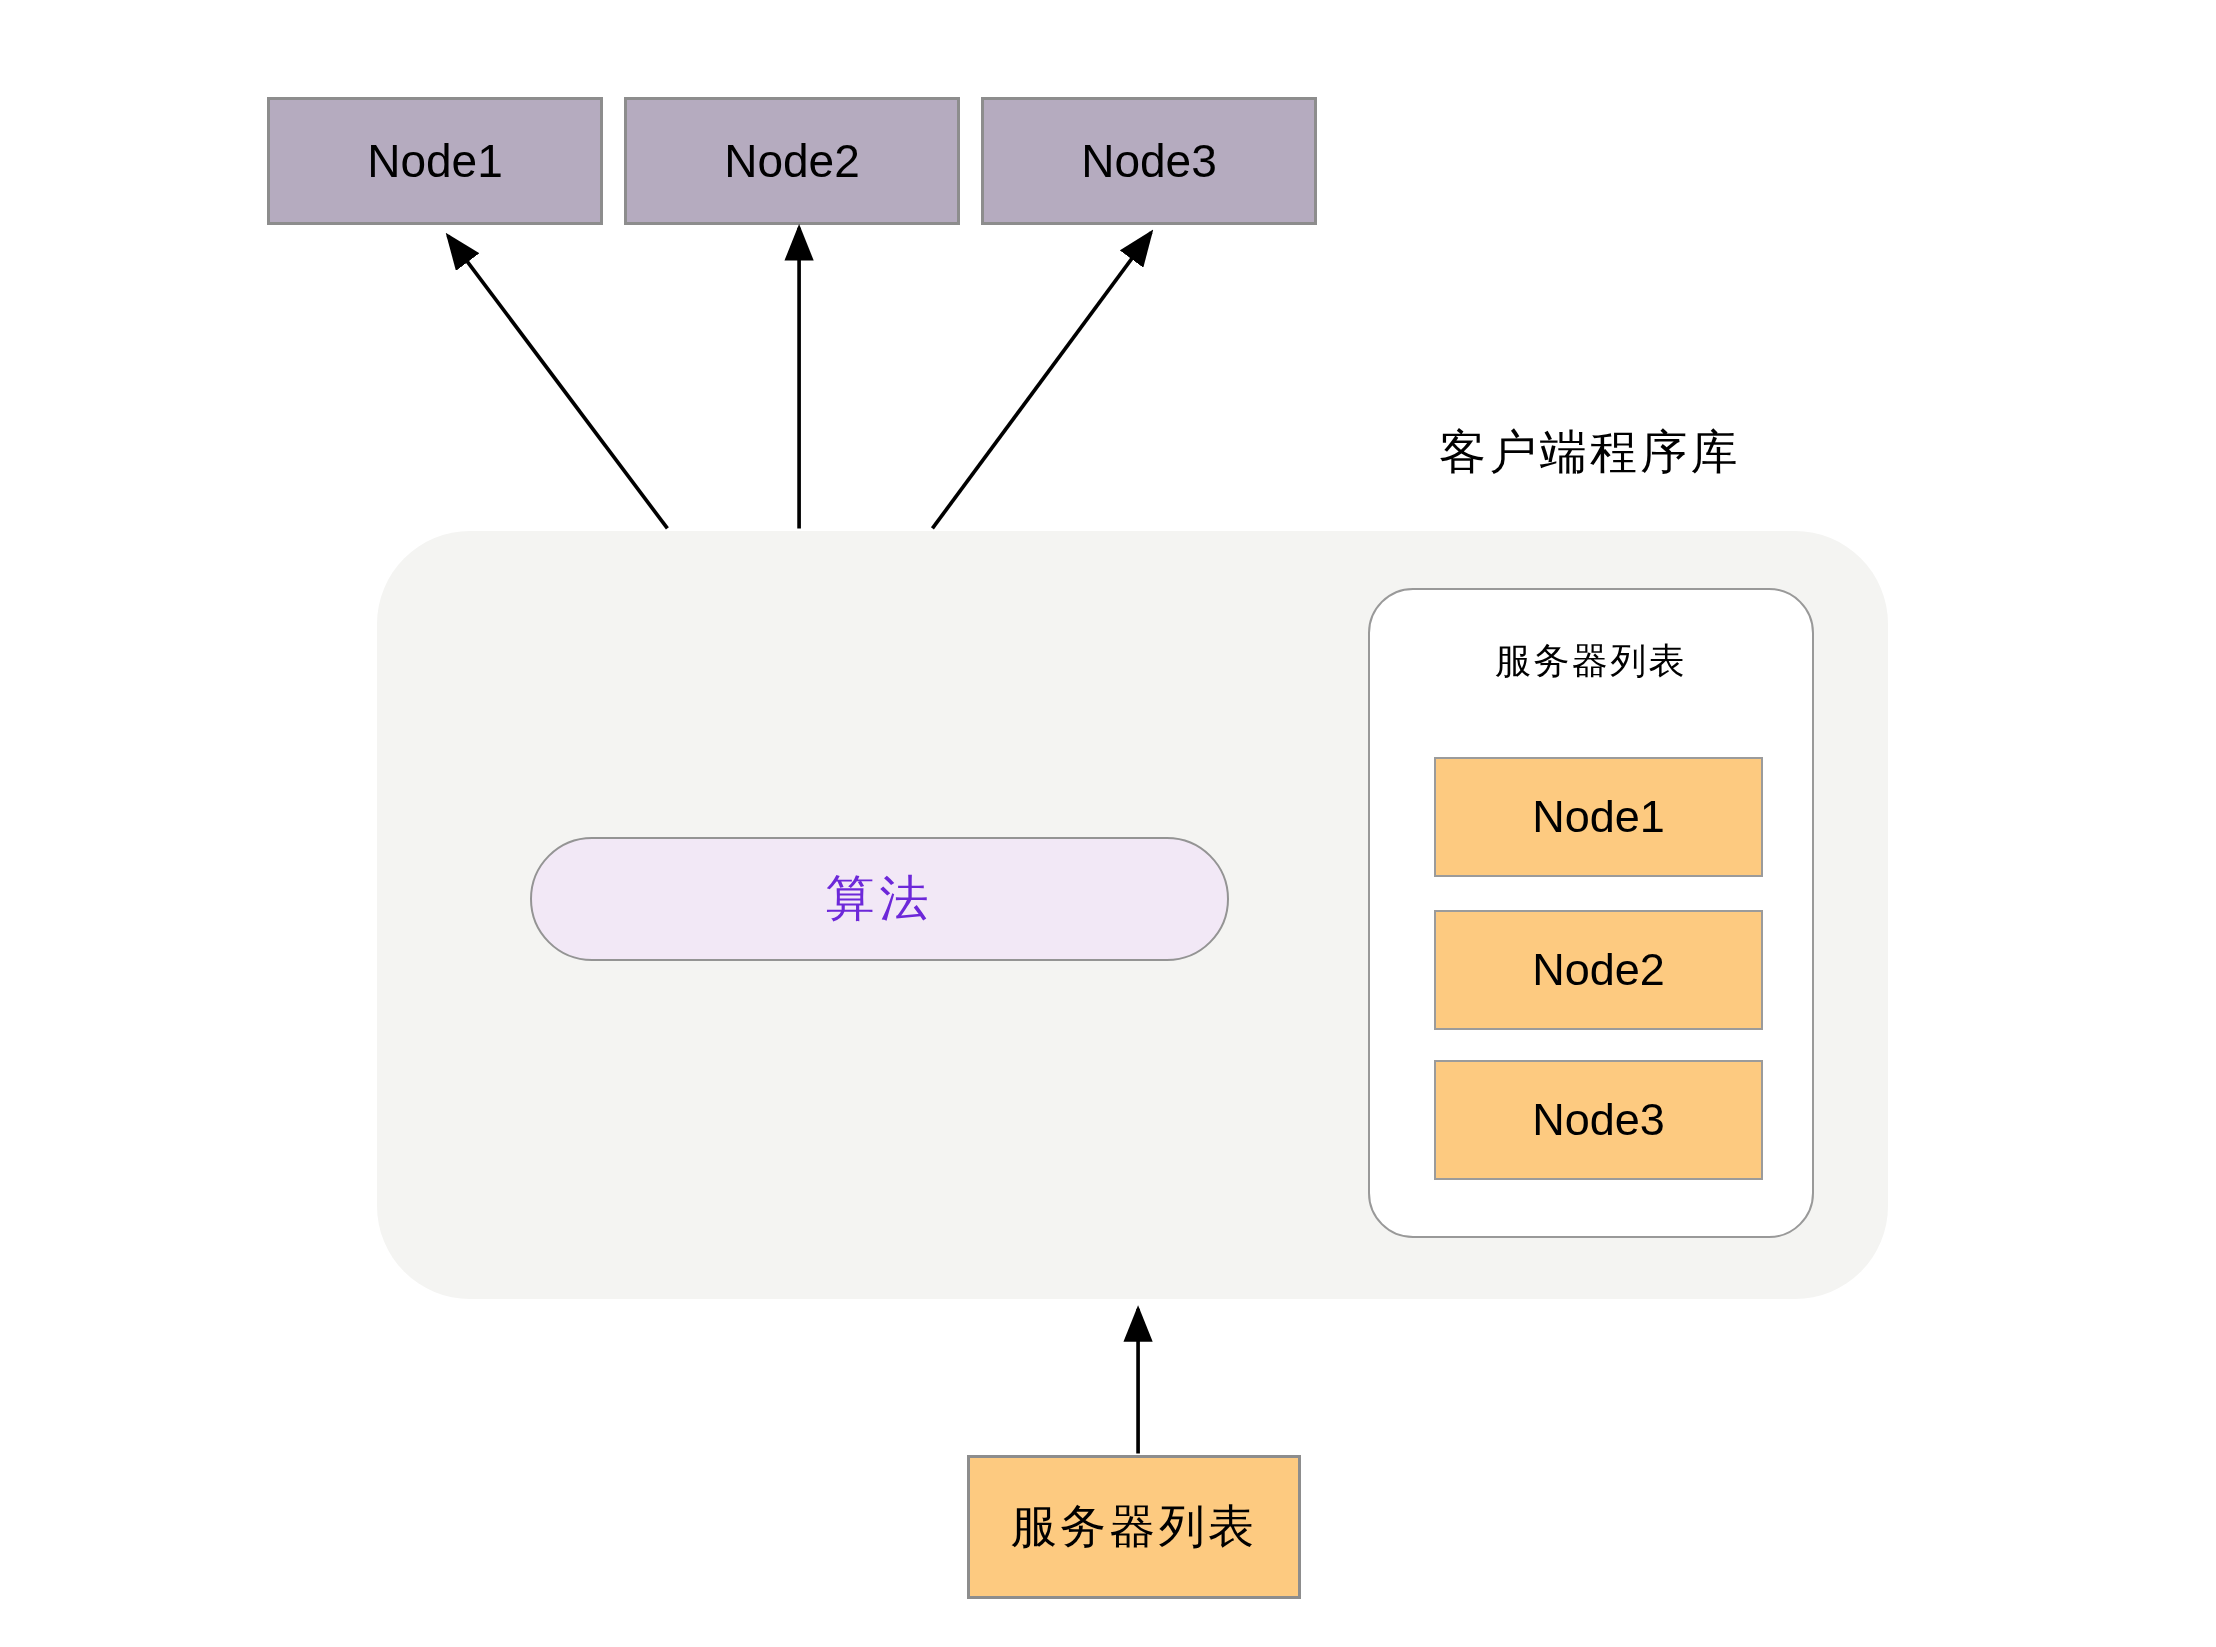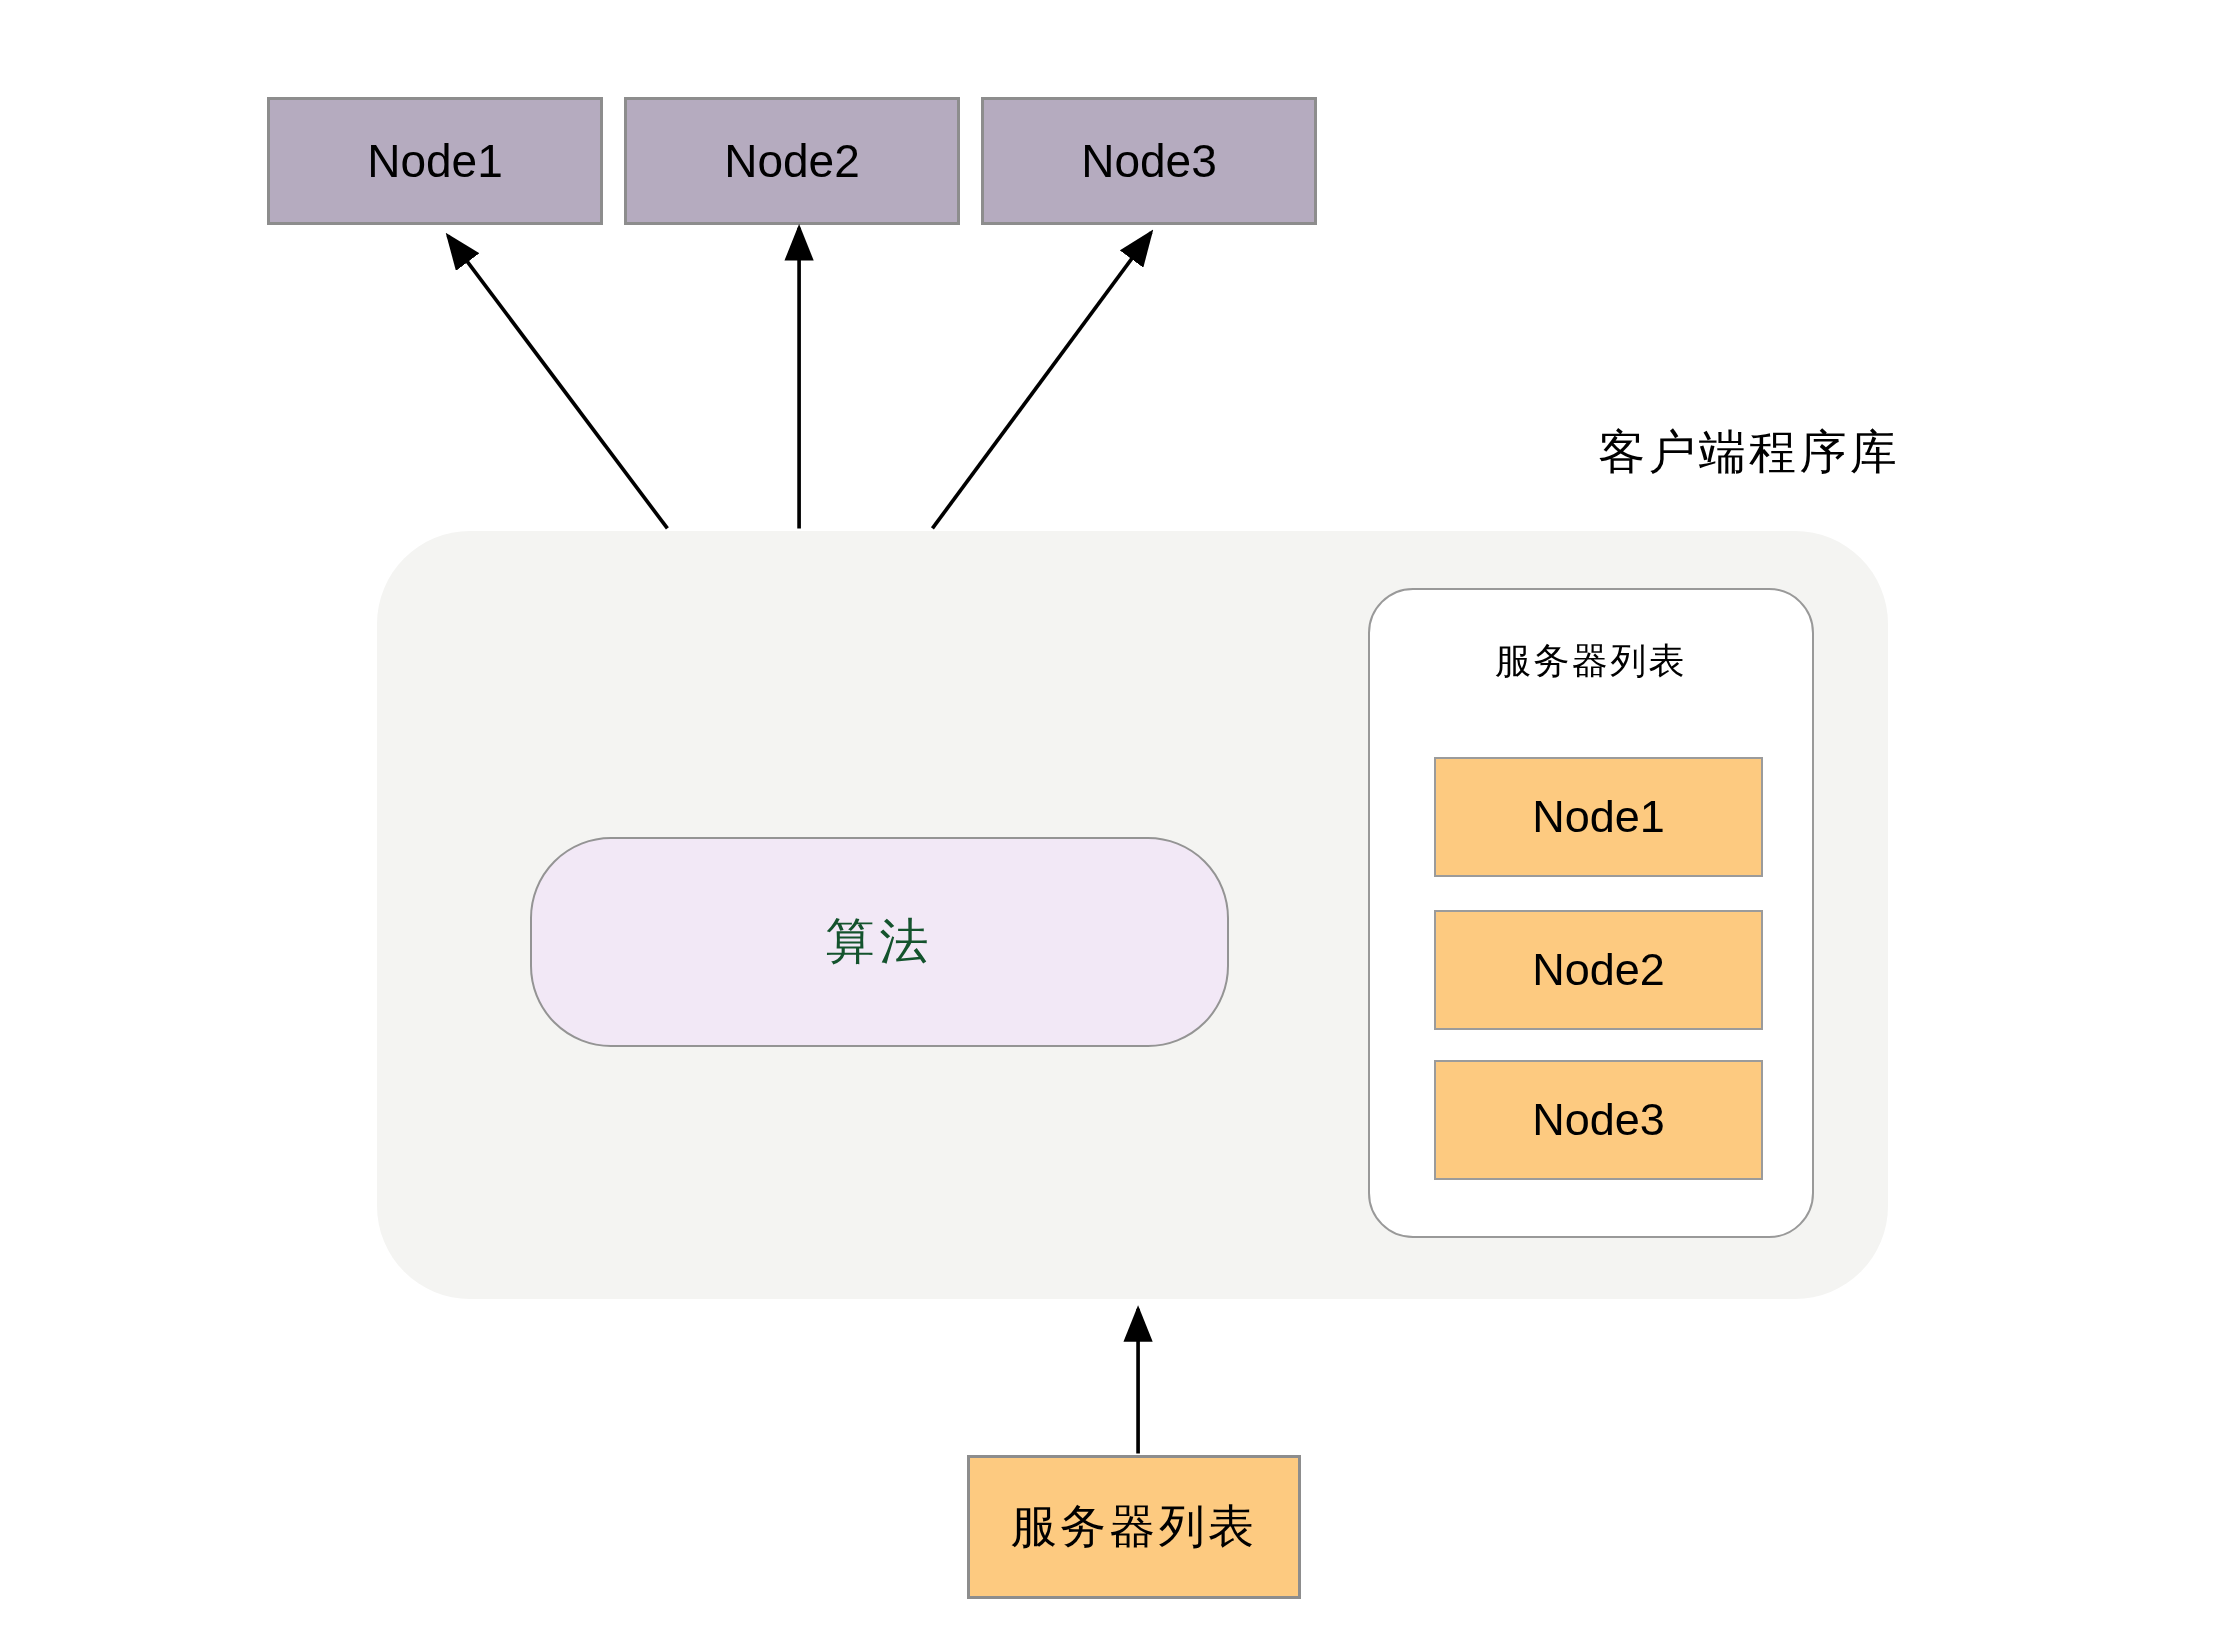--- a/index.html
+++ b/index.html
@@ -31,24 +31,24 @@
     font-size: 46px;
     color: #000000;
   }
   #top-node-1 { left: 267px; }
   #top-node-2 { left: 624px; }
   #top-node-3 { left: 981px; }
 
   
   #client-library-label {
     position: absolute;
-    left: 1404px;
+    left: 1342px;
     top: 421px;
     width: 496px;
-    text-align: right;
+    text-align: center;
     font-size: 47px;
     color: #000000;
     letter-spacing: 3.3px;
   }
 
   
   #client-library-container {
     position: absolute;
     left: 377px;
     top: 531px;
@@ -57,30 +57,30 @@
     background: #f4f4f2;
     border-radius: 93px;
   }
 
   
   #algorithm-pill {
     position: absolute;
     left: 530px;
     top: 837px;
     width: 699px;
-    height: 210px;
+    height: 124px;
     background: #f2e8f6;
     border: 2.4px solid #949494;
     box-sizing: border-box;
     border-radius: 81px;
     display: flex;
     align-items: center;
     justify-content: center;
     font-size: 49px;
-    color: #14532d;
+    color: #6d28d9;
     letter-spacing: 4.9px;
   }
 
   
   #server-list-box {
     position: absolute;
     left: 1368px;
     top: 588px;
     width: 446px;
     height: 650px;

